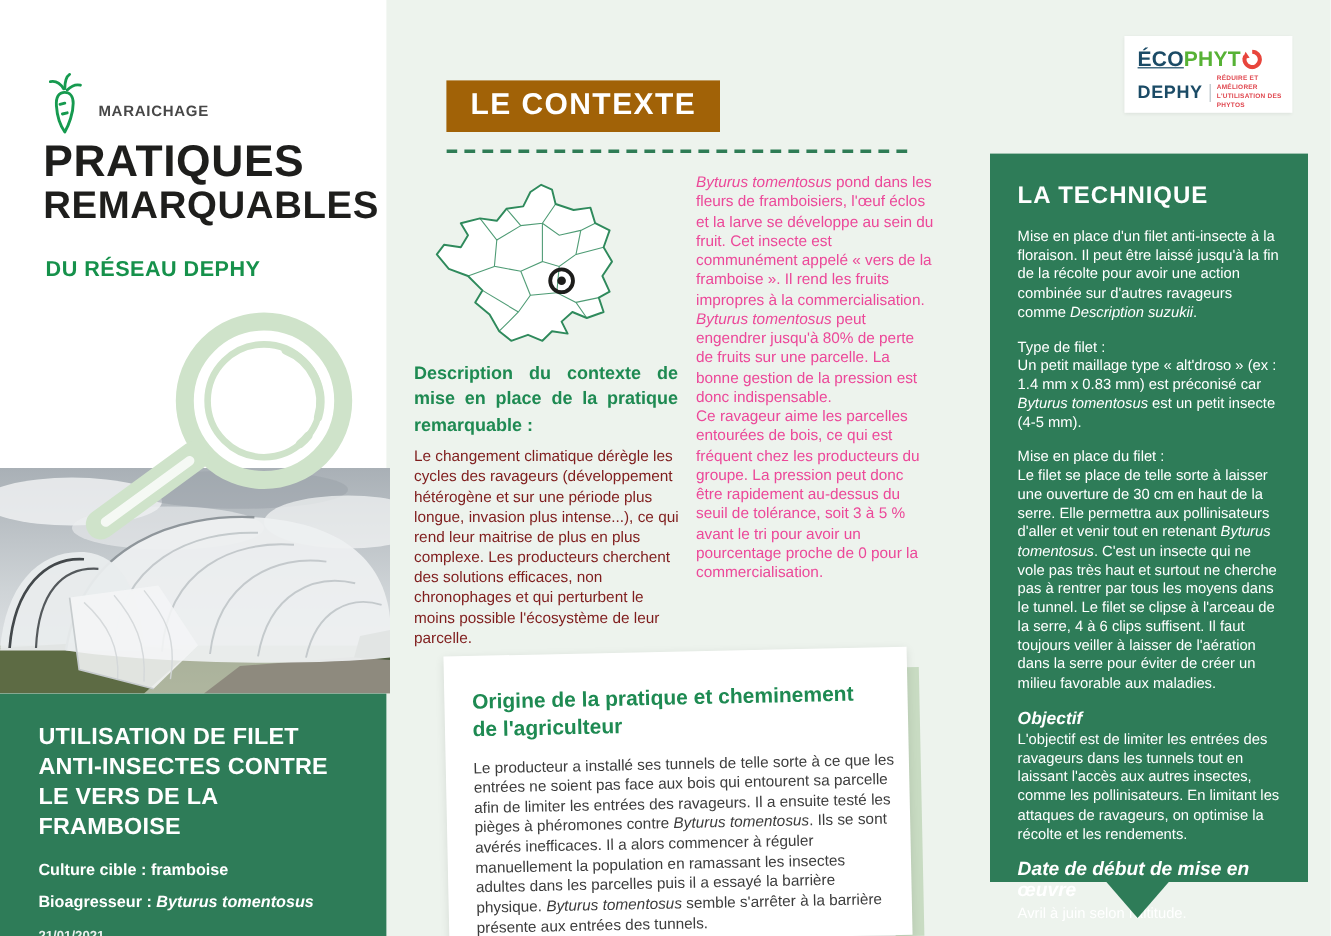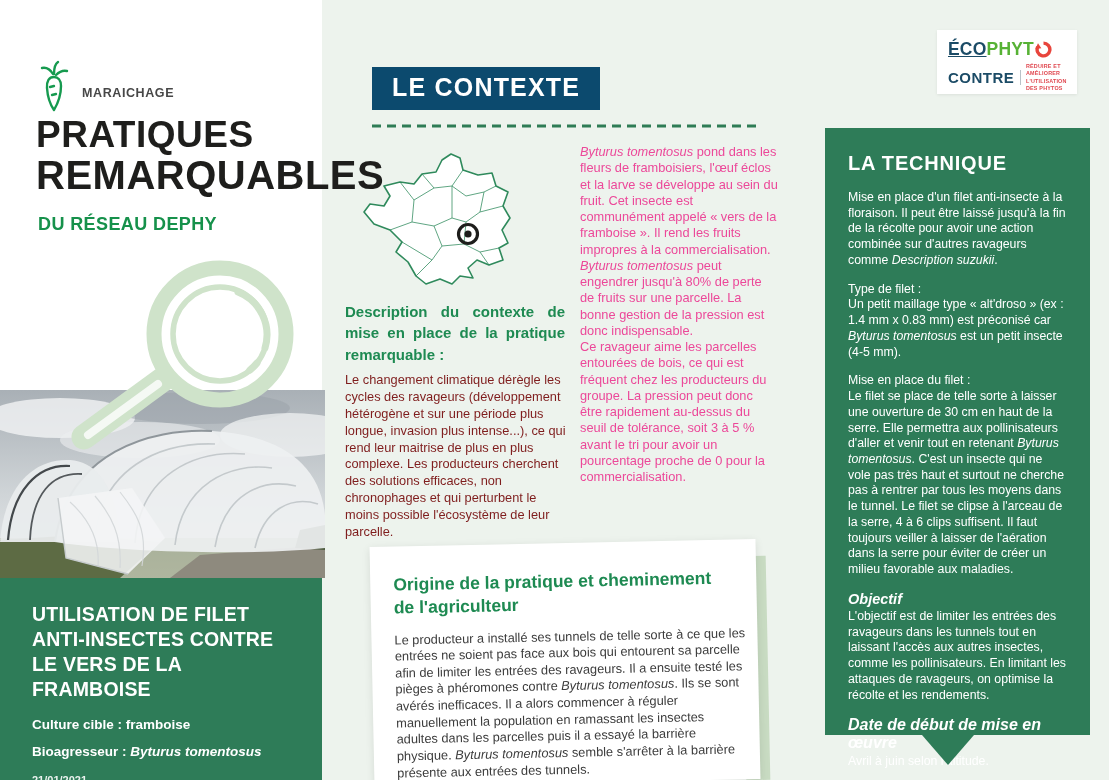--- a/index.html
+++ b/index.html
@@ -7,32 +7,32 @@
   body { font-family:"Liberation Sans", sans-serif; background:#ffffff; position:relative; overflow:hidden; }
   .page { position:absolute; inset:0; width:1109px; height:780px; background:#ffffff; }
   .bg-pale { position:absolute; left:322px; top:0; width:787px; height:780px; background:#EDF3ED; }
   .it { font-style:italic; }
 
   
   .carrot { position:absolute; left:38px; top:60px; }
   .sector { position:absolute; left:82px; top:86px; font-size:12.5px; font-weight:bold; color:#474747; letter-spacing:0.6px; }
   .main-title { position:absolute; left:36px; top:116px; color:#1E1E1C; font-weight:bold; line-height:1.0; letter-spacing:0.5px; }
   .main-title .l1 { font-size:37px; display:block; }
-  .main-title .l2 { font-size:40px; display:block; margin-top:2px; }
+  .main-title .l2 { font-size:32px; display:block; margin-top:2px; }
   .subtitle { position:absolute; left:38px; top:214px; font-size:18px; font-weight:bold; color:#16914B; letter-spacing:0.4px; }
   .magnifier { position:absolute; left:52px; top:246px; z-index:3; }
   .photo { position:absolute; left:0; top:390px; width:325px; height:188px; z-index:2; }
   .info-block { position:absolute; left:0; top:578px; width:322px; height:202px; background:#2E7C58; color:#fff; padding:24px 30px 0 32px; z-index:4; }
   .info-title { font-size:19.5px; font-weight:bold; line-height:1.28; letter-spacing:0.2px; }
   .info-line { font-size:13.5px; font-weight:bold; margin-top:15px; }
   .info-line2 { font-size:13.5px; font-weight:bold; margin-top:12px; }
   .info-date { font-size:11px; font-weight:bold; margin-top:15px; opacity:0.9; }
 
   
-  .ctx-header { position:absolute; left:372px; top:67px; background:#0c4a6e; color:#fff; font-size:25px; font-weight:bold; letter-spacing:1.2px; padding:6px 20px 8px 20px; }
+  .ctx-header { position:absolute; left:372px; top:67px; background:#a16207; color:#fff; font-size:25px; font-weight:bold; letter-spacing:1.2px; padding:6px 20px 8px 20px; }
   .dash-line { position:absolute; left:372px; top:124px; width:386px; height:4px; }
   .map { position:absolute; left:356px; top:148px; }
   .ctx-heading { position:absolute; left:345px; top:301px; width:220px; font-size:15px; font-weight:bold; color:#1E8A52; line-height:1.42; text-align:justify; }
   .ctx-body { position:absolute; left:345px; top:372px; width:221px; font-size:12.8px; color:#7f1d1d; line-height:1.32; }
   .pest-col { position:absolute; left:580px; top:144px; width:198px; font-size:12.8px; color:#ec4899; line-height:1.27; }
   .pest-col p { margin:0; }
   .card-strip { position:absolute; left:744px; top:556px; width:24px; height:224px; background:#C8DBC2; transform:rotate(-1.2deg); z-index:1; }
   .origin-card { position:absolute; left:372px; top:543px; width:386px; height:240px; background:#ffffff; transform:rotate(-1.2deg); transform-origin:50% 50%; box-shadow:0 2px 8px rgba(0,0,0,0.10); padding:27px 22px 0 23px; z-index:2; }
   .origin-title { font-size:17.5px; font-weight:bold; color:#1E8A52; line-height:1.3; width:340px; }
   .origin-body { margin-top:13px; font-size:12.8px; color:#3C3C3C; line-height:1.3; width:352px; }
@@ -206,21 +206,21 @@
   <div class="logo">
     <div class="logo-row1">
       <span class="logo-eco">ÉCO</span>
         <span class="logo-phyt">PHYT</span>
       <svg width="17" height="17" viewBox="0 0 20 20" style="margin-left:1px;">
         <path d="M10,2.5 A7.5,7.5 0 1 1 3.2,6.8" fill="none" stroke="#E8453C" stroke-width="4" stroke-linecap="butt"></path>
         <polygon points="0.5,9.5 7.5,8.5 3.5,2.5" fill="#E8453C"></polygon>
       </svg>
     </div>
     <div class="logo-row2">
-      <span class="logo-dephy">CONTRE</span>
+      <span class="logo-dephy">DEPHY</span>
       <span class="logo-div"></span>
       <span class="logo-tag">
         <span>RÉDUIRE ET AMÉLIORER</span><br>
         <span>L'UTILISATION DES PHYTOS</span>
       </span>
     </div>
   </div>
 </div>
 
 </body></html>

